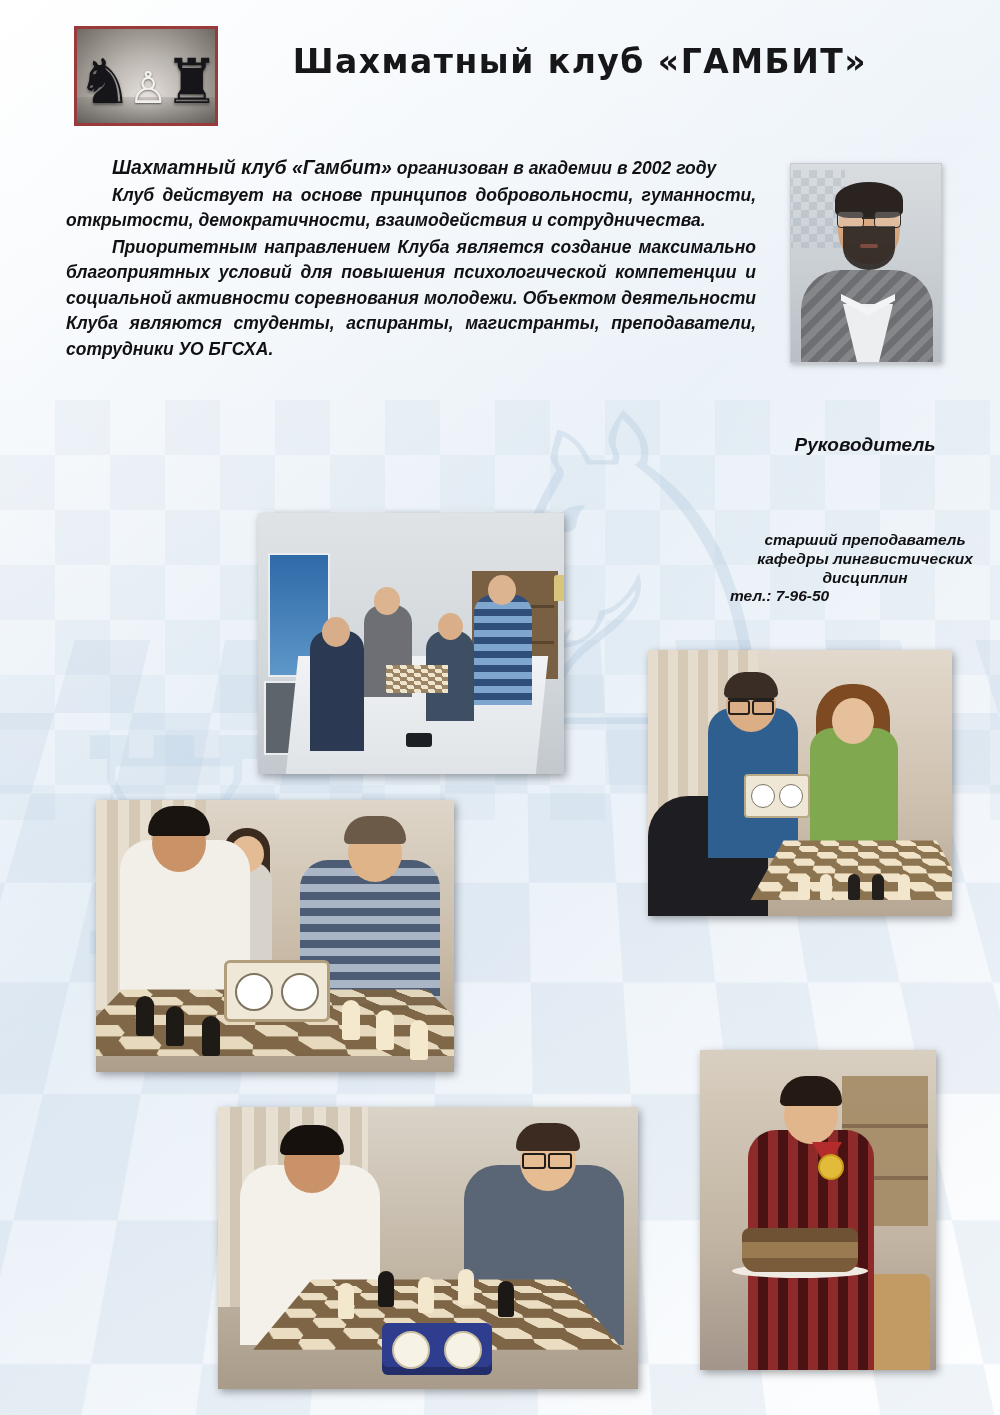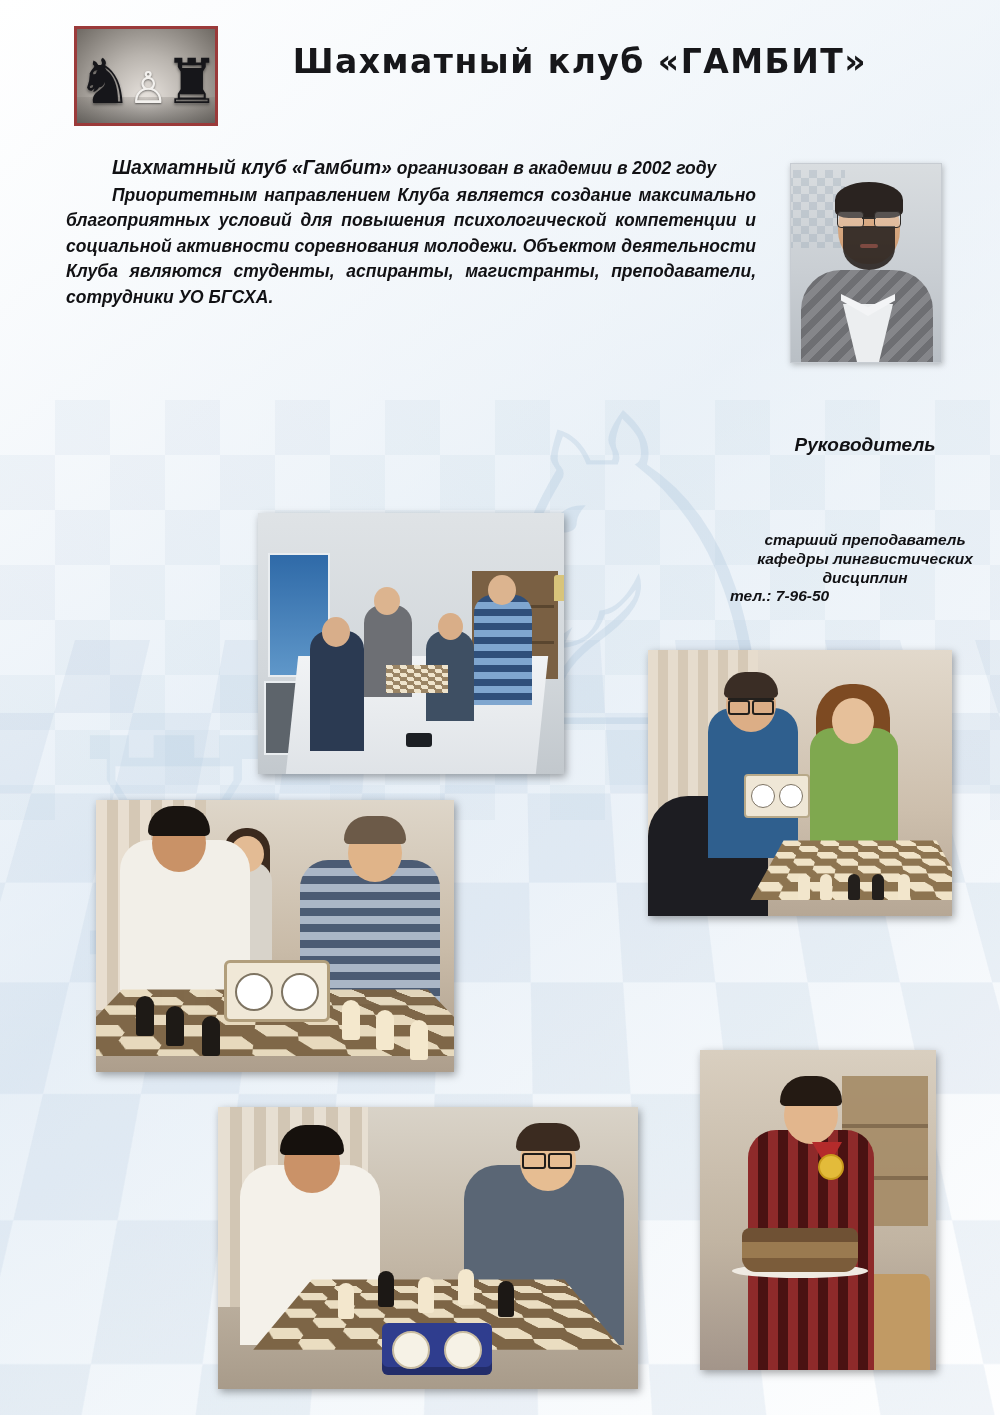--- a/index.html
+++ b/index.html
@@ -422,20 +422,21 @@
       ♞<span class="white">♙</span>♜
     </div>
   </div>
 
   <div class="title">Шахматный клуб «ГАМБИТ»</div>
 
   <div class="article">
     <p class="lead-line">
       <span class="lead-strong">Шахматный клуб «Гамбит»</span><span> организован в академии в 2002 году</span>
     </p>
+    <p>Клуб действует на основе принципов добровольности, гуманности, открытости, демократичности, взаимодействия и сотрудничества.</p>
     <p>Приоритетным направлением Клуба является создание максимально благоприятных условий для повышения психологической компетенции и социальной активности соревнования молодежи. Объектом деятельности Клуба являются студенты, аспиранты, магистранты, преподаватели, сотрудники УО БГСХА.</p>
   </div>
 
   <div class="photo-leader" id="photo-leader">
     <div class="wall"></div>
     <div class="board-bg"></div>
     <div class="body"></div>
     <div class="shirt"></div>
     <div class="collar"></div>
     <div class="head"></div>

